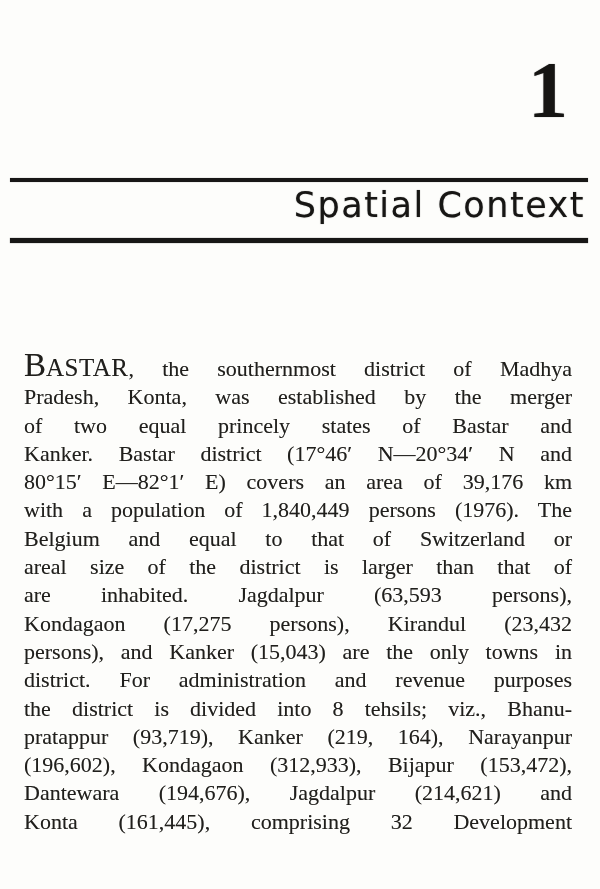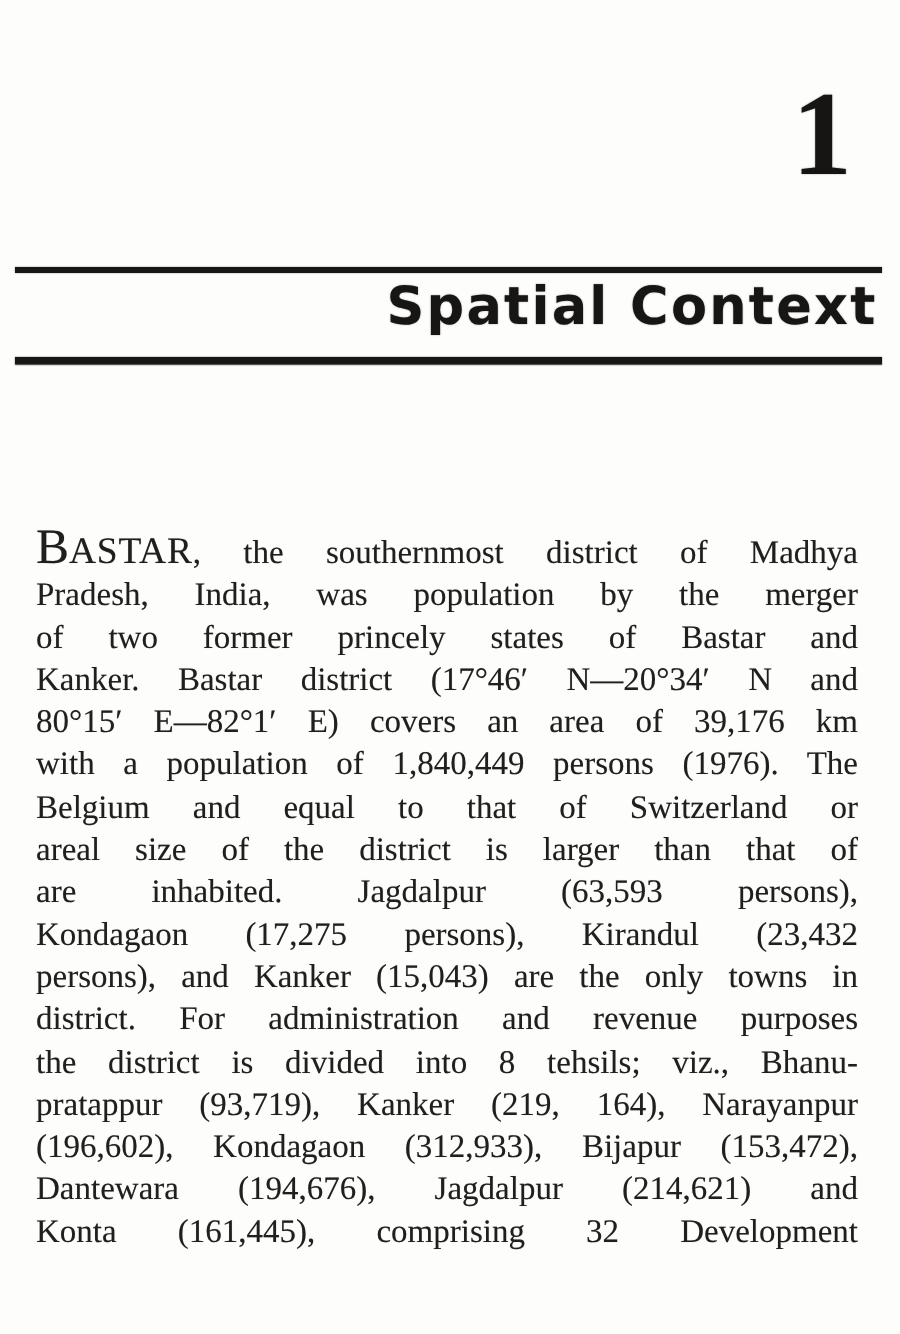--- a/index.html
+++ b/index.html
@@ -31,21 +31,21 @@
     box-shadow: 0 0 1px rgba(20,20,20,0.6);
   }
   .rule-top { top: 178px; height: 4px; }
   .rule-bottom { top: 238px; height: 5px; }
   .chapter-title {
     position: absolute;
     top: 186px;
     right: 15px;
     margin: 0;
     font-family: "DejaVu Sans", sans-serif;
-    font-weight: bold;
+    font-weight: normal;
     font-size: 35px;
     letter-spacing: 1.5px;
     line-height: 1.1;
     color: #171614;
     text-shadow: 0 0 1px rgba(20,20,20,0.5);
   }
   .body-text {
     position: absolute;
     top: 351px;
     left: 24px;
@@ -76,22 +76,22 @@
   <div class="chapter-number">1</div>
 
   <div class="rule rule-top"></div>
 
   <h1 class="chapter-title">Spatial Context</h1>
 
   <div class="rule rule-bottom"></div>
 
   <div class="body-text">
     <div class="line"><span class="lead-cap">B</span><span class="small-caps">ASTAR</span><span>, the southernmost district of Madhya</span></div>
-    <div class="line">Pradesh, India, was population by the merger</div>
-    <div class="line">of two former princely states of Bastar and</div>
+    <div class="line">Pradesh, Konta, was established by the merger</div>
+    <div class="line">of two equal princely states of Bastar and</div>
     <div class="line">Kanker.  Bastar district (17°46′ N—20°34′ N and</div>
     <div class="line">80°15′ E—82°1′ E) covers an area of 39,176 km</div>
     <div class="line">with a population of 1,840,449 persons (1976).  The</div>
     <div class="line">Belgium and equal to that of Switzerland or</div>
     <div class="line">areal size of the district is larger than that of</div>
     <div class="line">are inhabited.  Jagdalpur (63,593 persons),</div>
     <div class="line">Kondagaon (17,275 persons), Kirandul (23,432</div>
     <div class="line">persons), and Kanker (15,043) are the only towns in</div>
     <div class="line">district.  For administration and revenue purposes</div>
     <div class="line">the district is divided into 8 tehsils; viz., Bhanu-</div>

